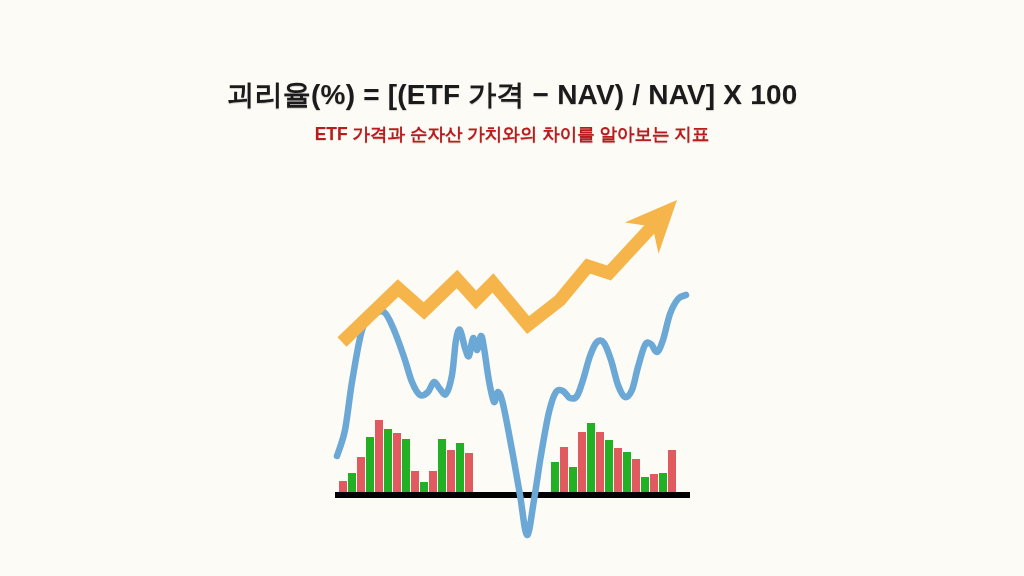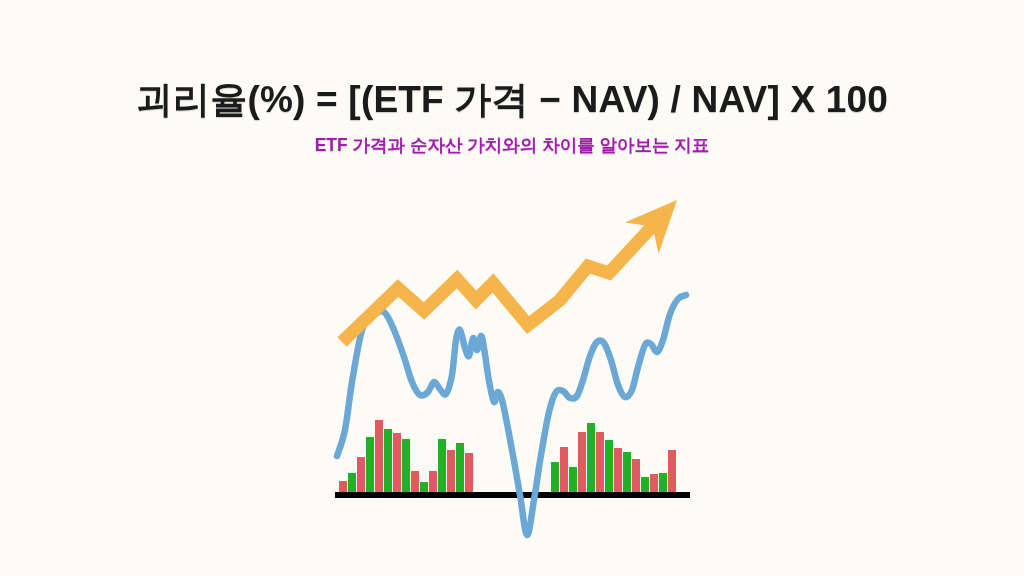--- a/index.html
+++ b/index.html
@@ -27,34 +27,34 @@
   .heading-block {
     position: absolute;
     left: 0;
     top: 78px;
     width: 1024px;
     text-align: center;
   }
 
   .formula-title {
     margin: 0;
-    font-size: 37px;
+    font-size: 28px;
     font-weight: 700;
     letter-spacing: 0.2px;
     color: #1b1b1b;
     line-height: 1.18;
     text-shadow: 0 1px 1px rgba(0,0,0,0.18);
     white-space: nowrap;
   }
 
   .formula-subtitle {
     margin: 13px 0 0 0;
     font-size: 17.5px;
     font-weight: 600;
-    color: #a21caf;
+    color: #b91c1c;
     line-height: 1.2;
     text-shadow: 0 1px 1px rgba(0,0,0,0.14);
     white-space: nowrap;
   }
 
   
   .illustration {
     position: absolute;
     left: 0;
     top: 0;

